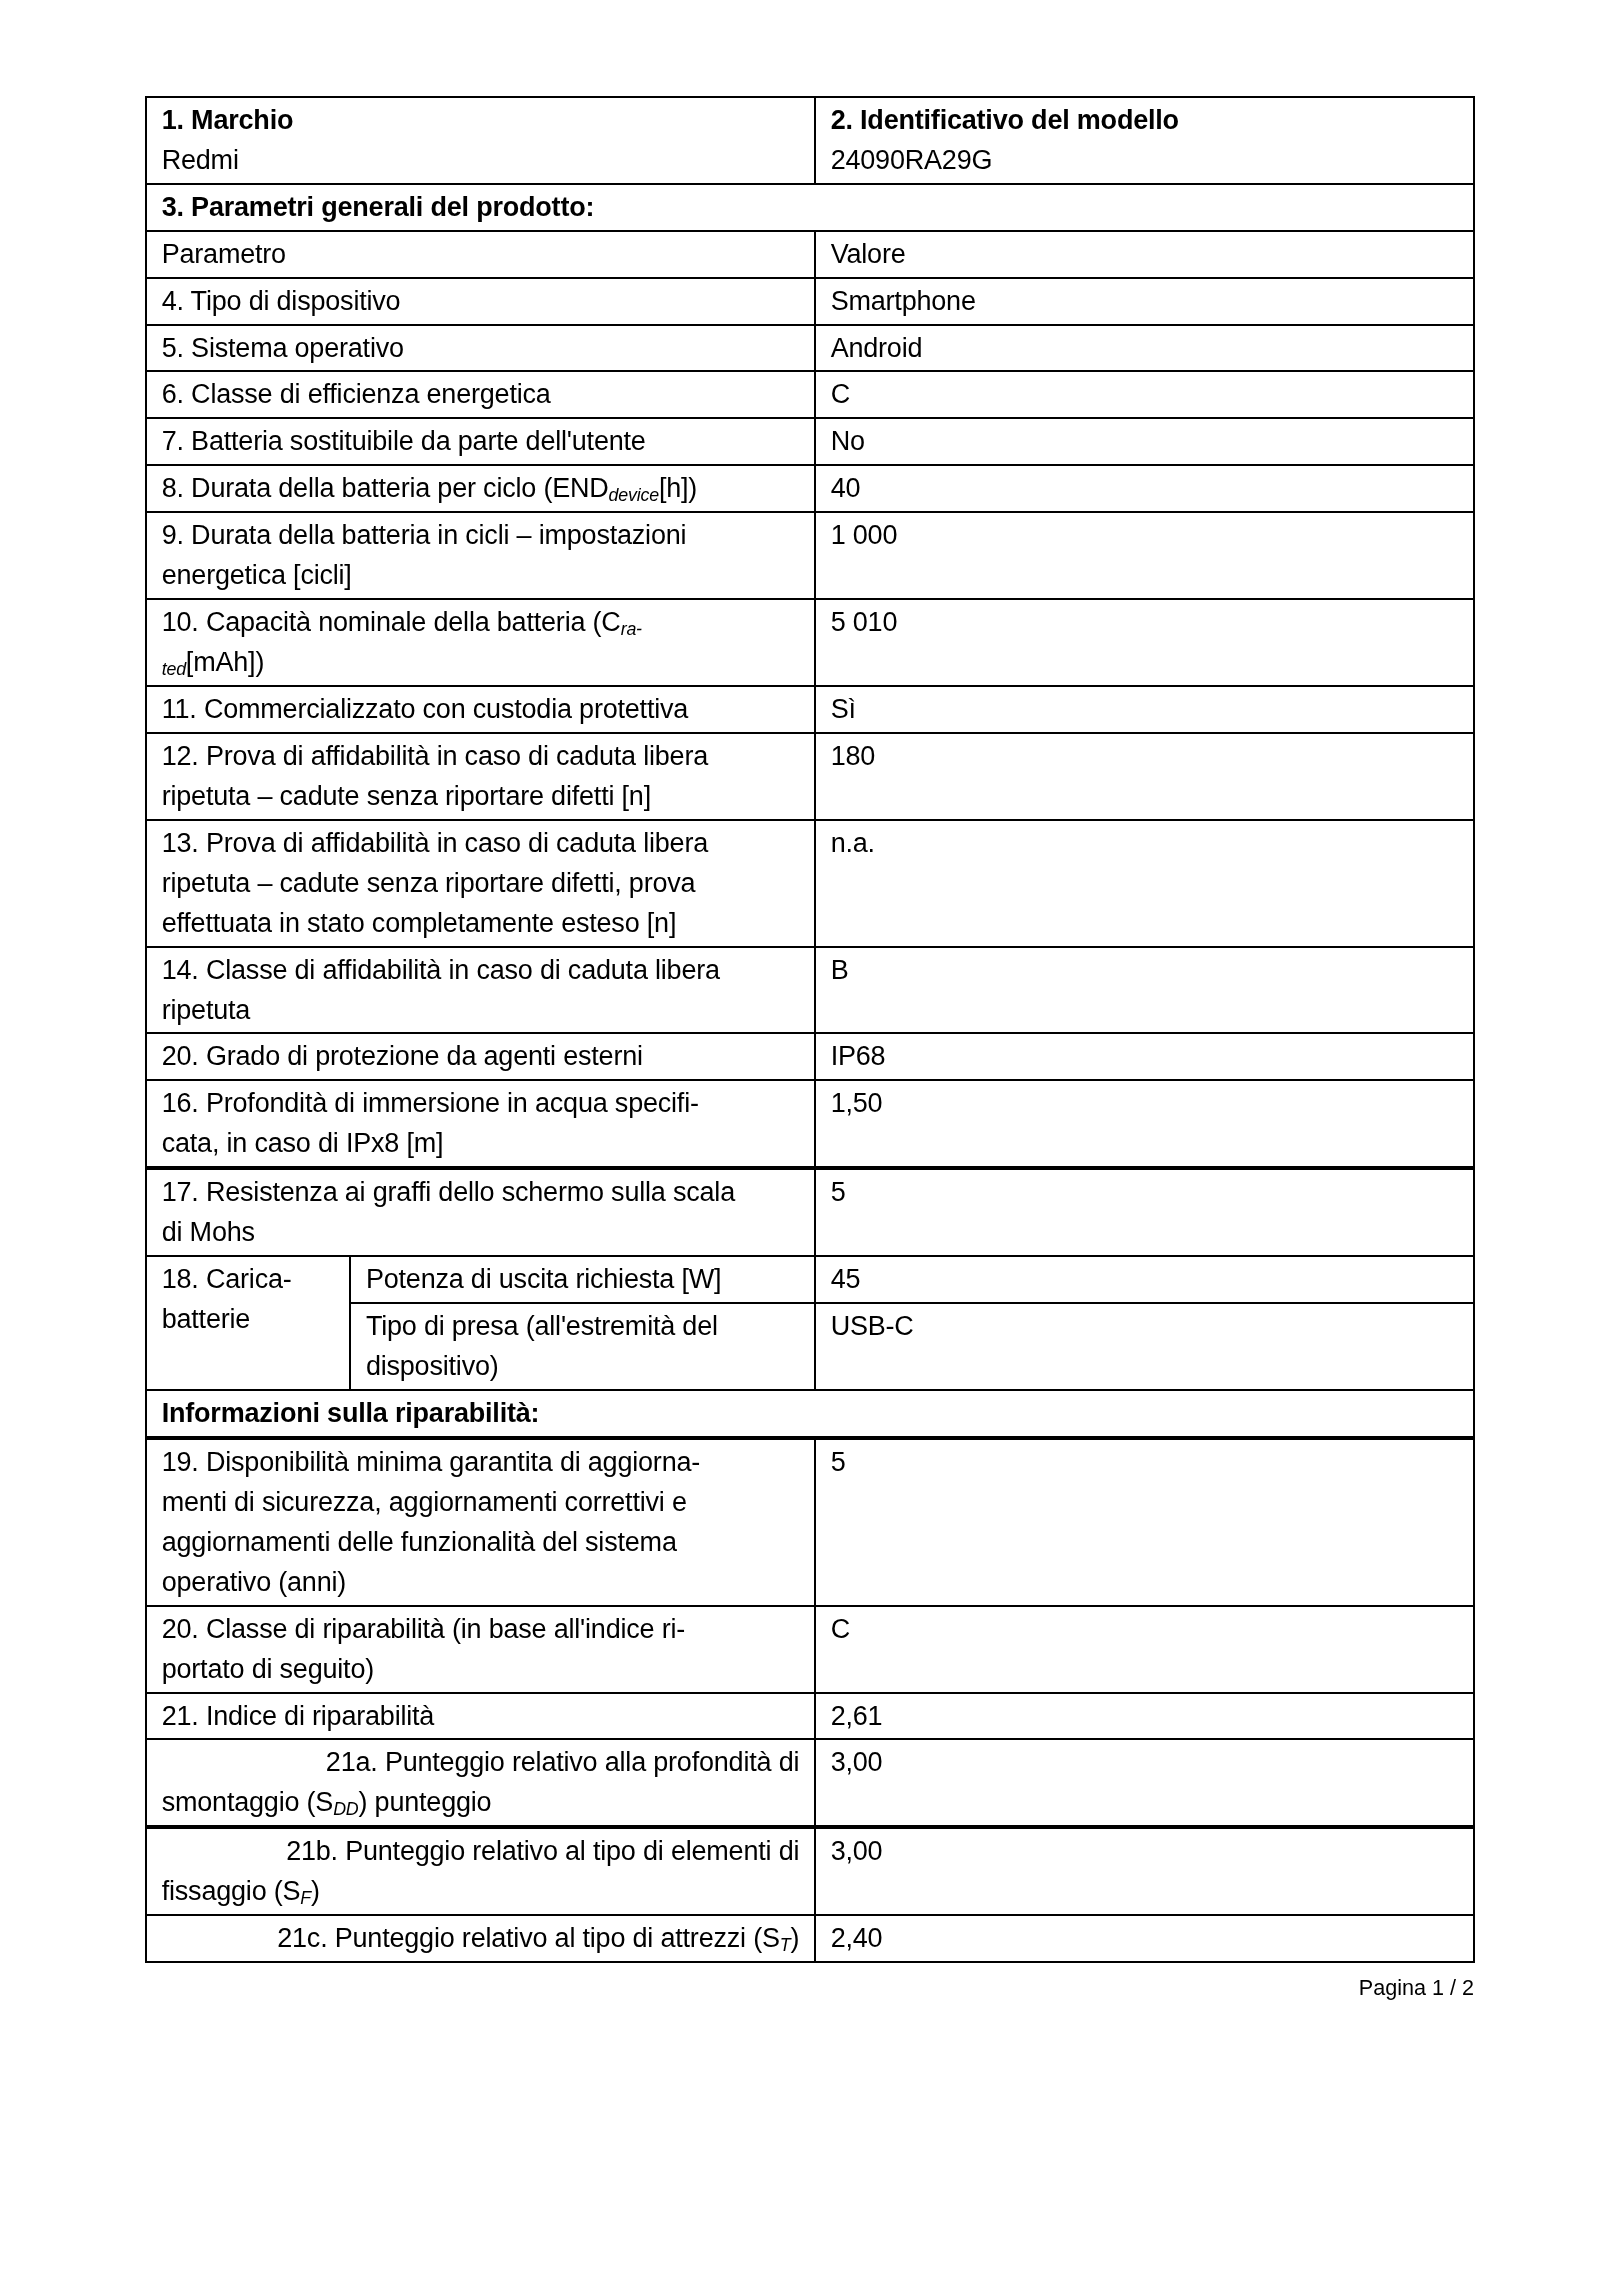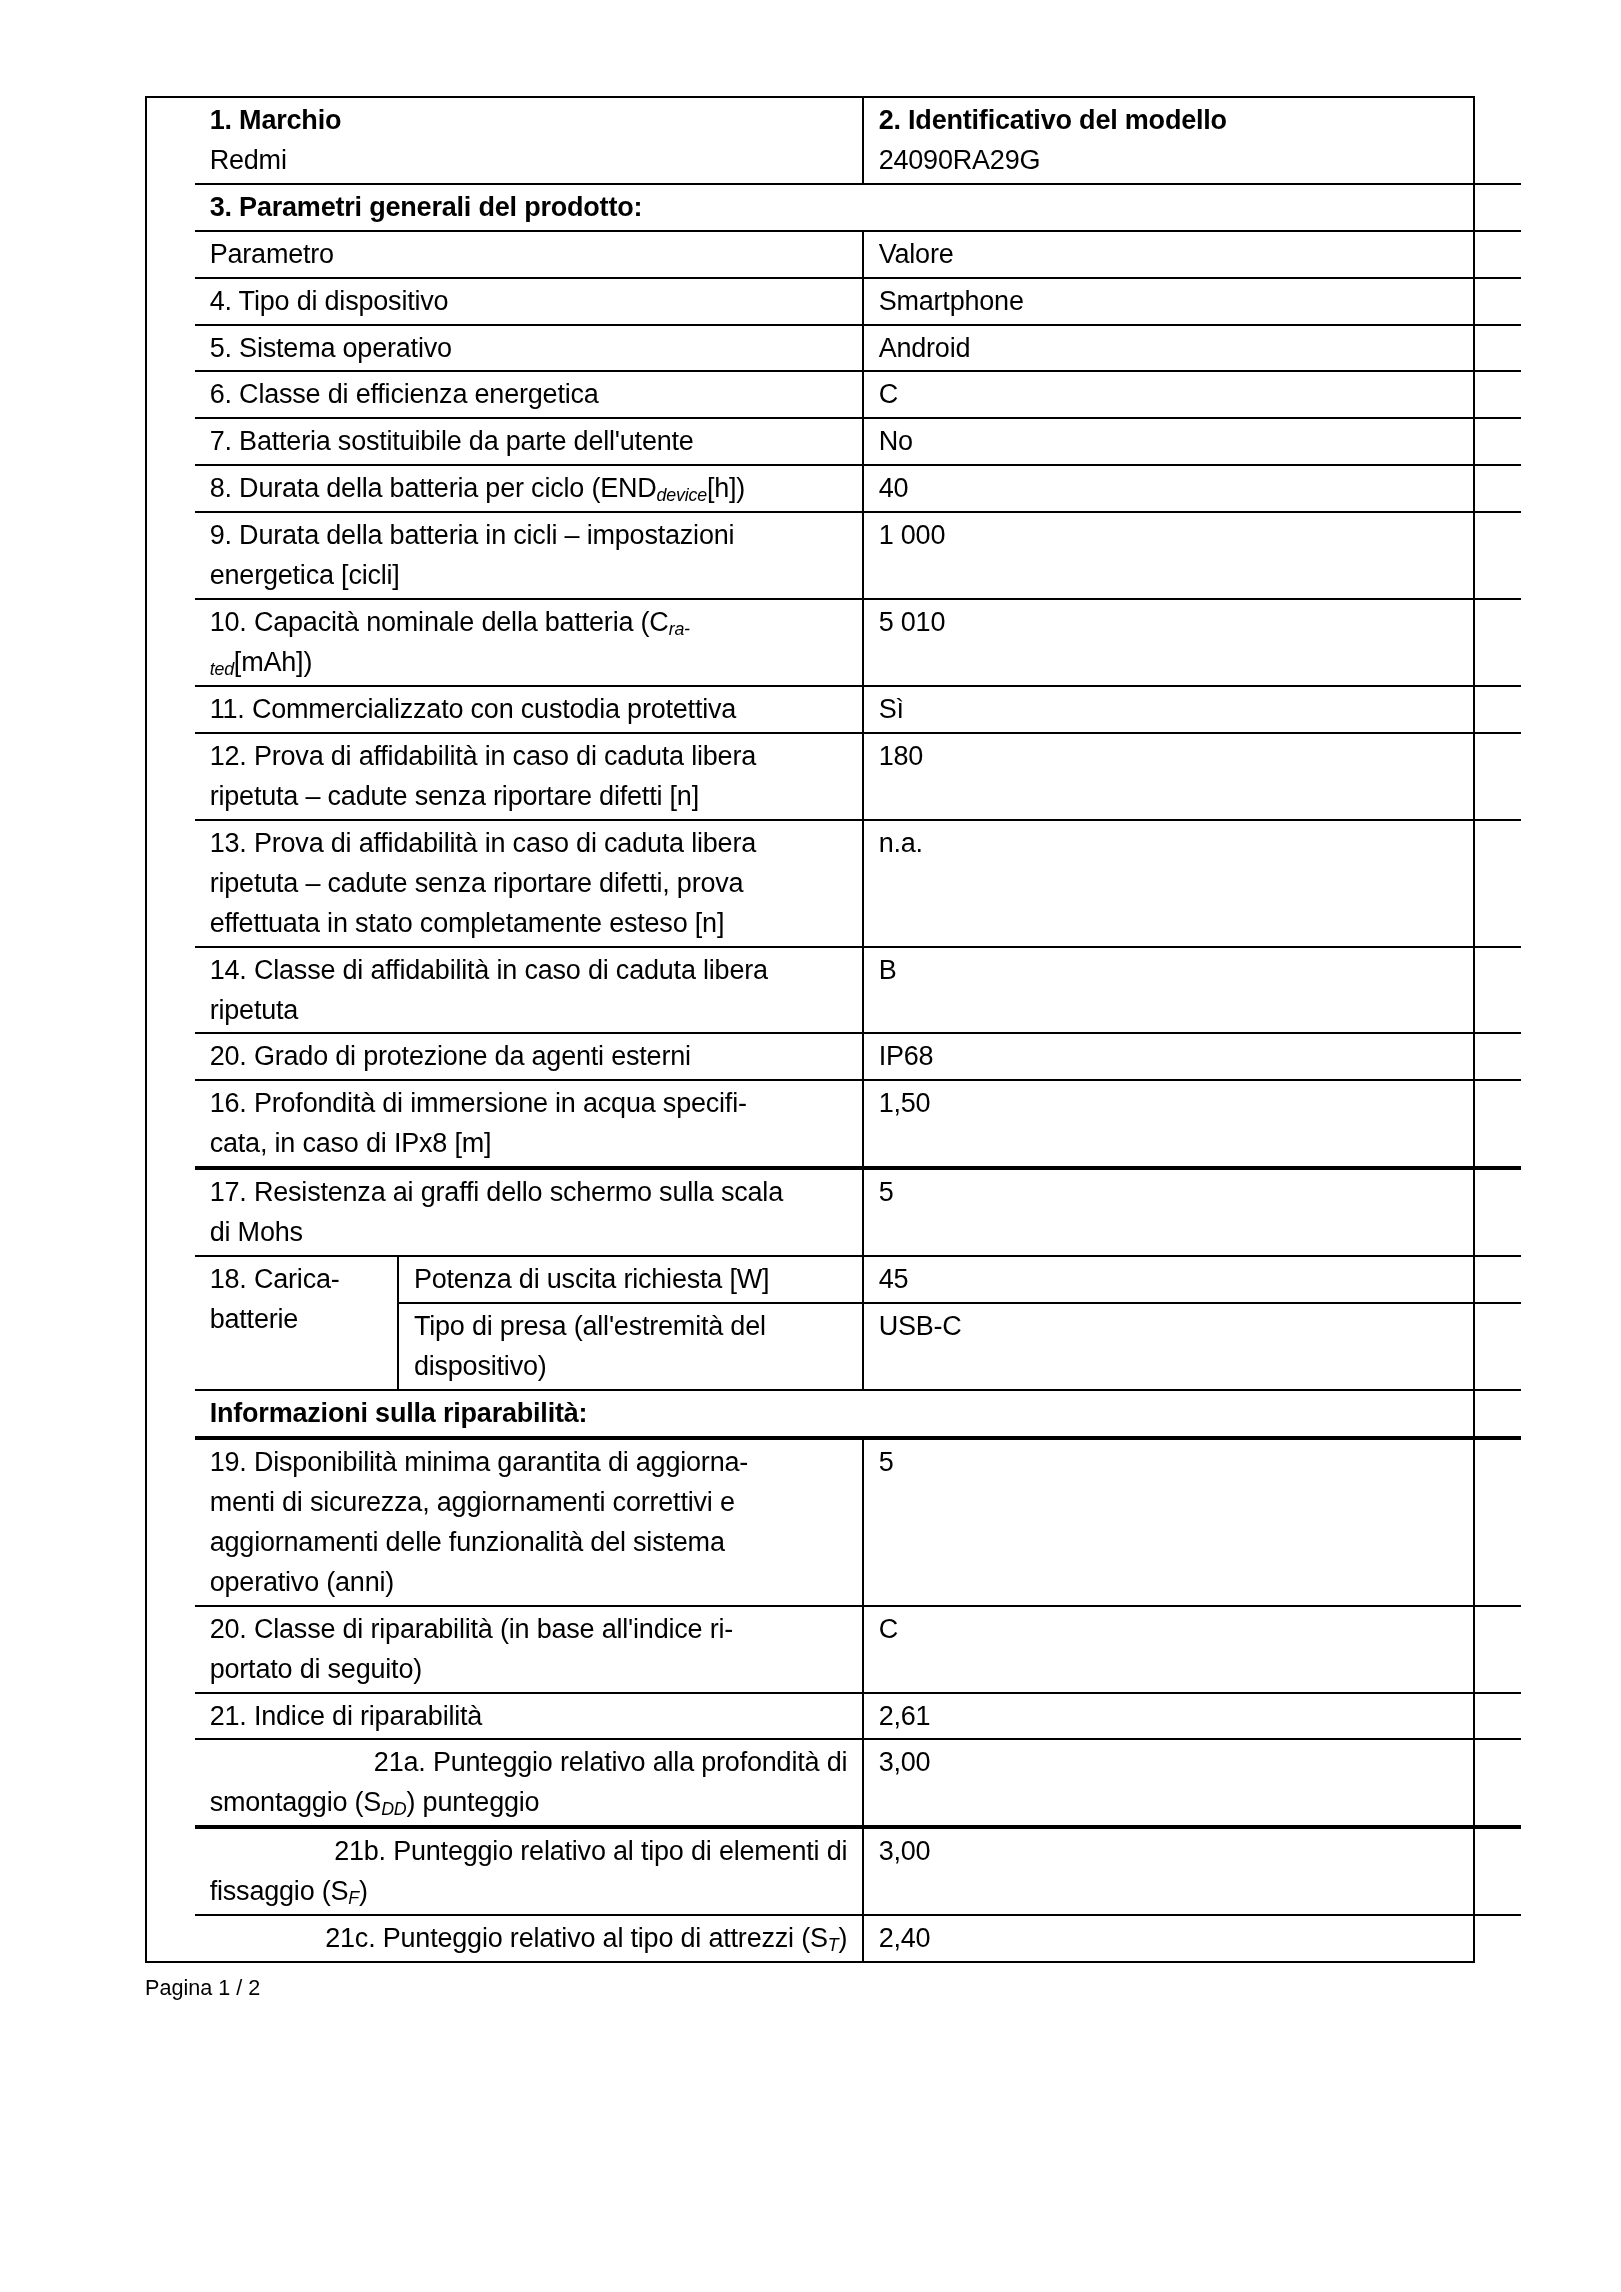--- a/index.html
+++ b/index.html
@@ -27,21 +27,20 @@
   .subtitle { margin: 15.7px 0 0 0; font-size: 28px; line-height: 43px; letter-spacing: -0.2px; }
   .subtitle span { display: block; }
 
   table.spec-table {
     width: 100%;
     border-collapse: separate;
     border-spacing: 0;
     table-layout: fixed;
     font-size: 27px;
     letter-spacing: -0.2px;
-    margin-left: 48px;
   }
   td.cell {
     border-top: 2px solid var(--border-color);
     padding: 2px 14.7px 2.9px 14.7px;
     vertical-align: top;
     line-height: 40px;
     overflow: hidden;
   }
   #rows tr:first-child > td { border-top: none; }
   td.v { border-left: 2px solid var(--border-color); }
@@ -51,21 +50,21 @@
   .ln.indent { text-indent: 41px; text-align: right; }
   sub.sb {
     font-size: 0.66em;
     line-height: 0;
     vertical-align: baseline;
     position: relative;
     top: 0.22em;
     font-style: italic;
   }
   .page-number {
-    text-align: left;
+    text-align: right;
     font-size: 21.6px;
     line-height: 29px;
     margin-top: 9.8px;
     padding-right: 1px;
   }
 </style>
 </head>
 <body>
 
 <div class="page">

